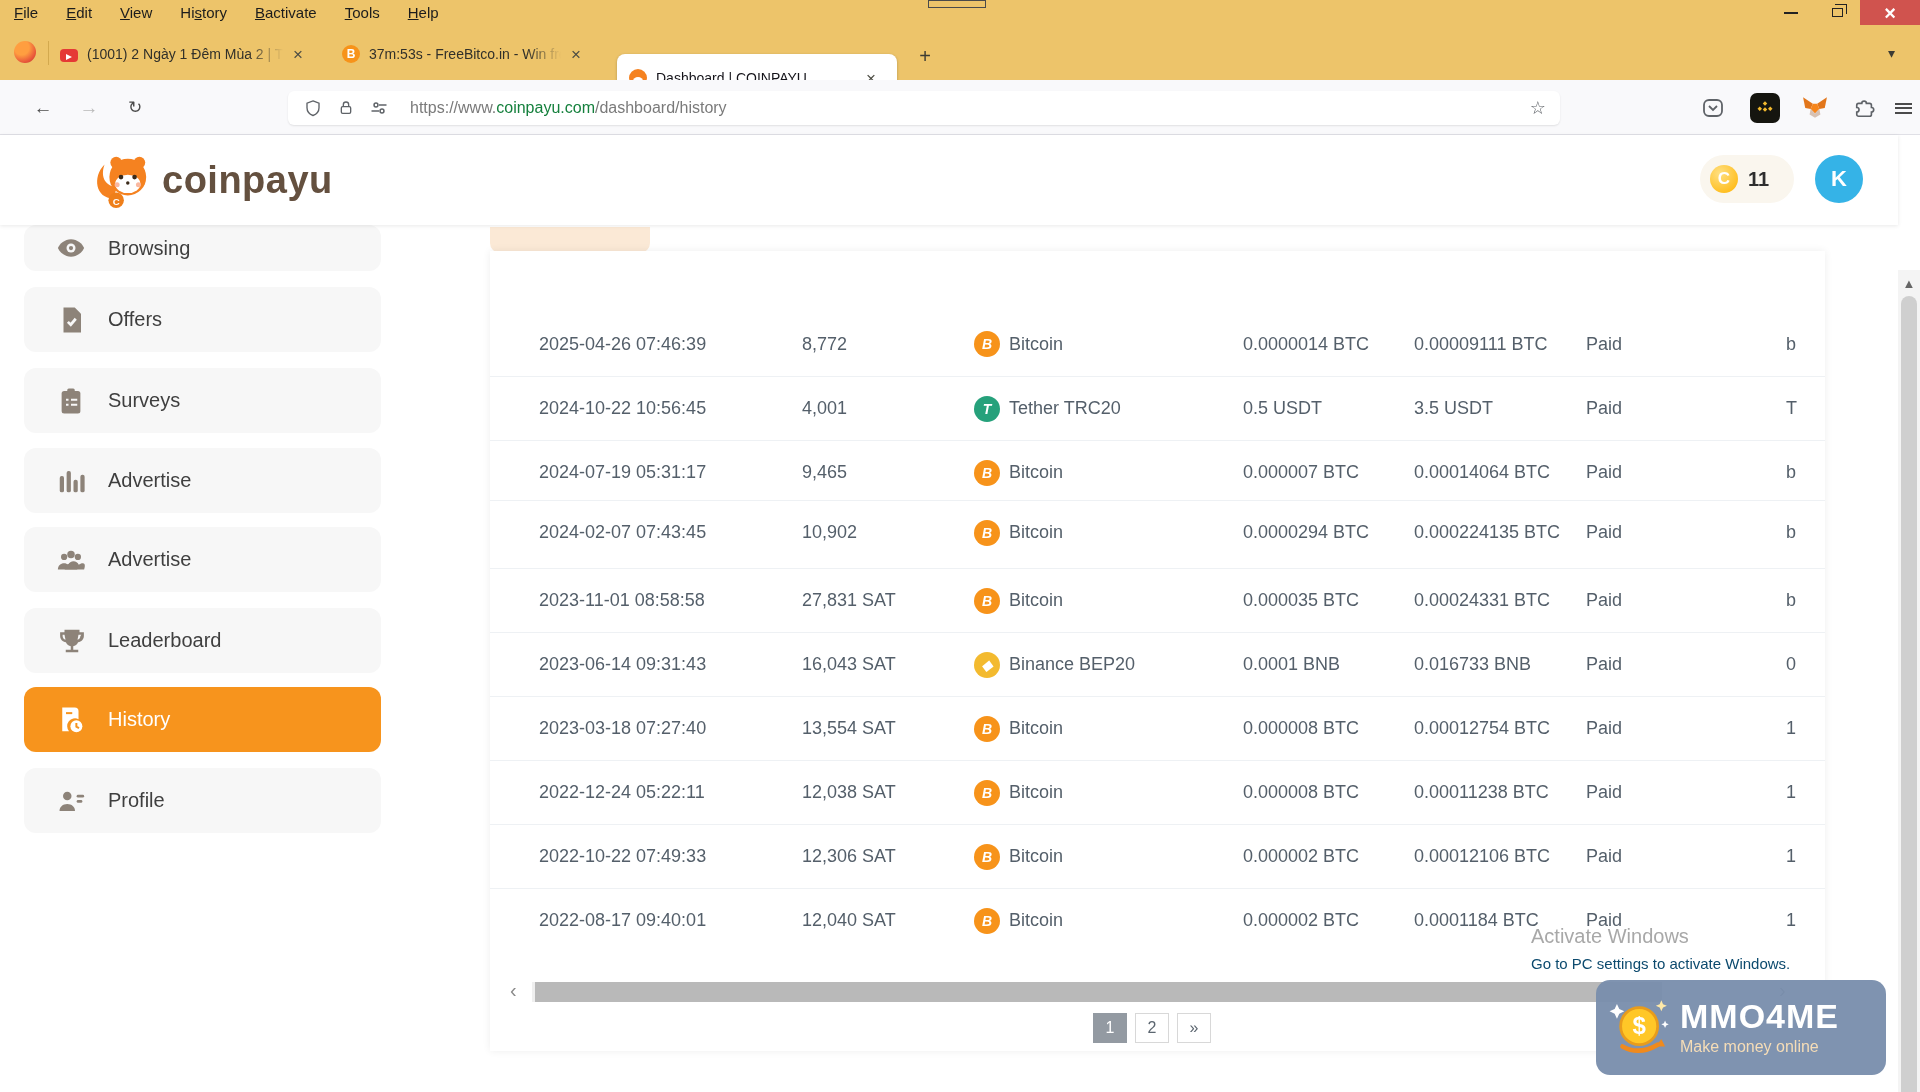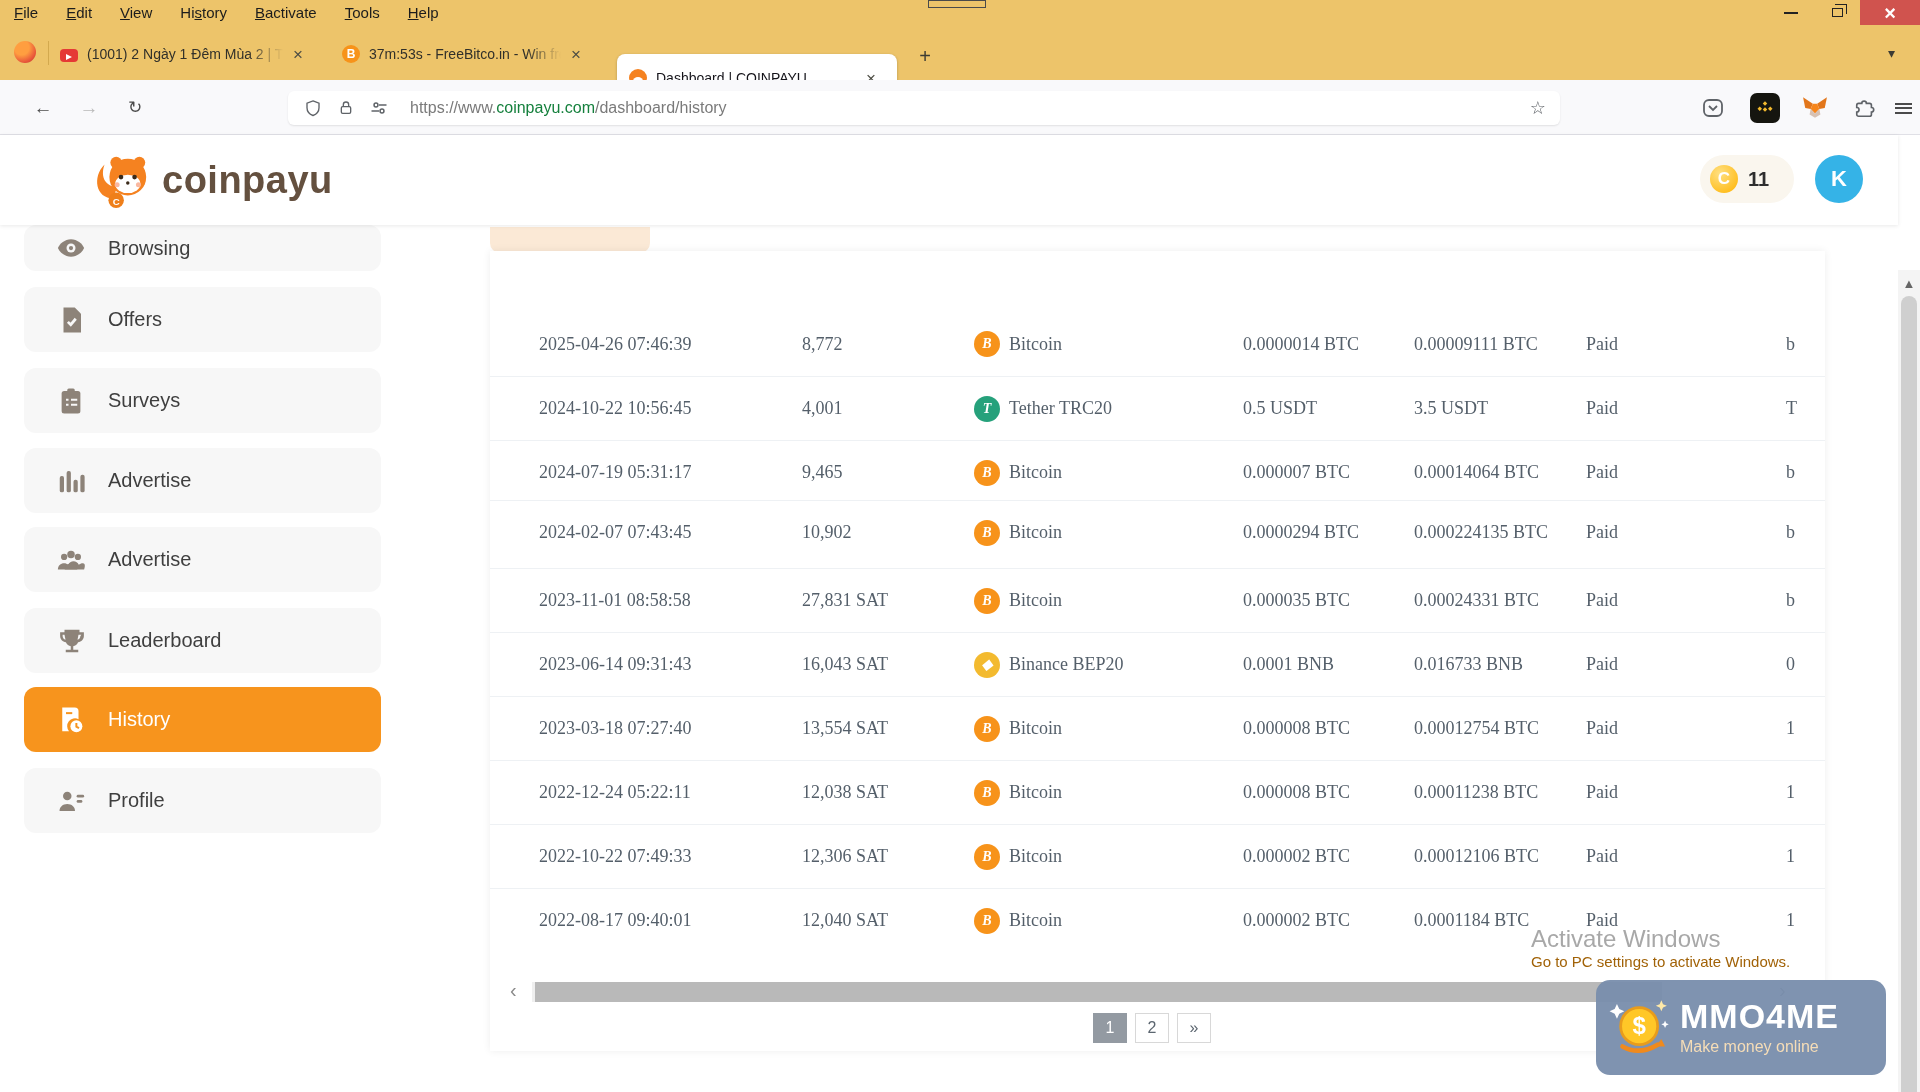--- a/index.html
+++ b/index.html
@@ -72,40 +72,40 @@
   .side-item .lbl { margin-left:22px; font-size:20px; color:#3f3f3f; }
   .side-item.active { background:#f7941d; }
   .side-item.active .ic svg { fill:#fff; }
   .side-item.active .lbl { color:#fff; }
 
   
   .cut-tab { position:absolute; left:490px; top:92px; width:160px; height:26px; background:#fbe9d6; border-radius:0 0 10px 10px; }
   .card { position:absolute; left:490px; top:116px; width:1335px; height:800px; background:#fff; box-shadow:0 0 8px rgba(0,0,0,.07); }
   .tgrid { display:grid; grid-template-columns:263px 172px 269px 171px 172px 200px 1fr; padding-left:49px; align-items:center; }
   .thead { position:absolute; left:0; top:0; width:1335px; height:61px; background:#f2f4f7; color:#98a1ab; font-size:19px; }
-  .trow { position:absolute; left:0; width:1335px; height:64px; color:#545f6a; font-size:18px; border-top:1px solid #eef1f4;font-family:Liberation Serif, serif; }
+  .trow { position:absolute; left:0; width:1335px; height:64px; color:#545f6a; font-size:18px; border-top:1px solid #eef1f4; }
   .trow:first-of-type { border-top:none; }
   .mcell { display:flex; align-items:center; }
   .mico { width:26px; height:26px; border-radius:50%; color:#fff; font-size:14px; font-weight:bold; text-align:center; line-height:26px; margin-right:9px; flex:0 0 auto; }
   .addr { overflow:hidden; }
 
   
   .hscroll-arrow { position:absolute; font-size:20px; color:#8a8a8a; }
   .hscroll-track { position:absolute; left:532px; top:847px; width:1240px; height:20px; background:#efefef; }
   .hscroll-thumb { position:absolute; left:3px; top:0px; width:1127px; height:20px; background:#b9b9b9; }
 
   
   .pagination { position:absolute; left:1093px; top:878px; display:flex; gap:8px; }
   .page-btn { width:34px; height:30px; background:#fff; border:1px solid #d8d8d8; color:#5c6670; font-size:16px; text-align:center; line-height:28px; }
   .page-btn.current { background:#939aa2; border-color:#939aa2; color:#fff; }
 
   
   .activate { position:absolute; left:1531px; top:790px; color:#a8a8a8; z-index:6; }
-  .activate .l1 { font-size:24px; font-weight:300; }
-  .activate .l2 { font-size:15px; color:#a16207; }
+  .activate .l1 { font-size:20px; font-weight:300; }
+  .activate .l2 { font-size:15px; margin-top:7px; color:#0c4a6e; }
 
   
   .watermark { position:absolute; left:1596px; top:845px; width:290px; height:95px; background:rgba(120,141,172,.95); border-radius:14px; display:flex; align-items:center; z-index:7; }
   .wm-logo { width:74px; height:74px; margin-left:8px; flex:0 0 auto; }
   .wm-text { margin-left:2px; }
   .wm-title { font-size:34px; font-weight:bold; color:#fff; letter-spacing:1px; line-height:1.05; }
   .wm-sub { font-size:16px; color:#f6ddb7; margin-top:3px; }
 
   
   .vscroll { position:absolute; left:1898px; top:135px; width:22px; height:957px; background:#f4f4f4; z-index:8; }

